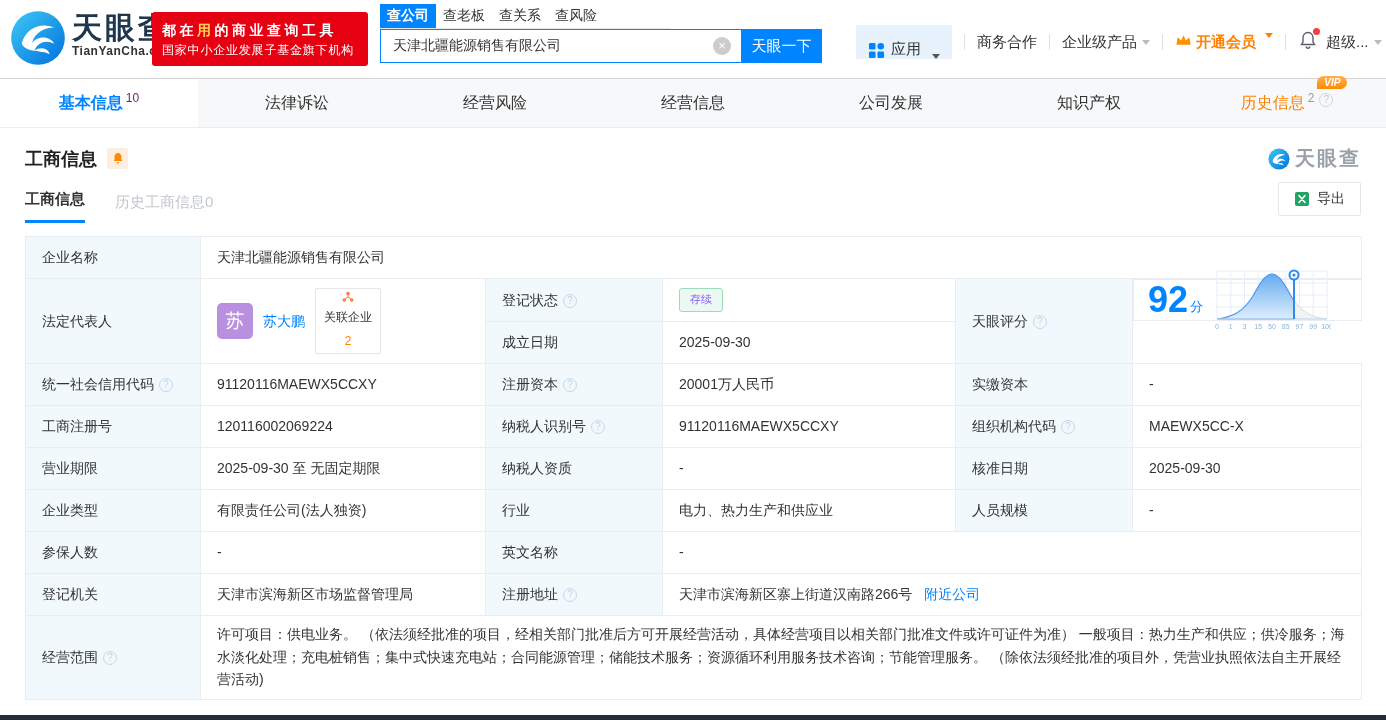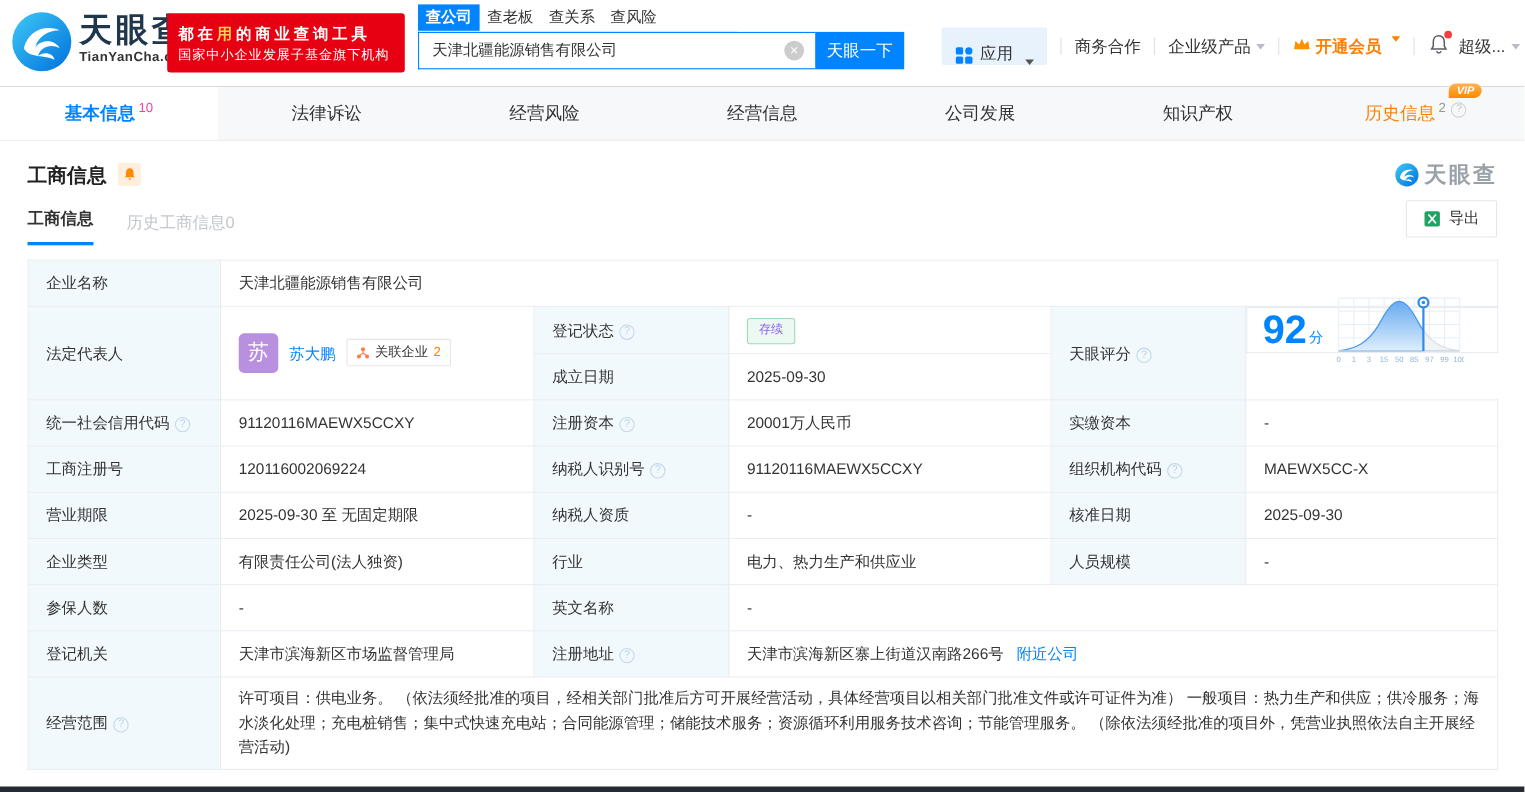--- a/index.html
+++ b/index.html
@@ -45,21 +45,21 @@
   .caret.orange { border-top-color:#ff8000; }
   .bell-wrap { position:relative; margin-right:8px; cursor:pointer; }
   .red-dot { position:absolute; right:-2px; top:-2px; width:7px; height:7px; border-radius:50%; background:#f53f3f; }
 
   
   .main-tabs { display:flex; height:50px; background:#f7f8fa; border-top:1px solid #d6d6d6; border-bottom:1px solid #ececec; }
   .mtab { flex:1; display:flex; align-items:center; justify-content:center; font-size:16px; color:#333; cursor:pointer; }
   .mtab-inner { position:relative; display:inline-flex; align-items:flex-start; }
   .mtab.active { background:#fff; color:#0084ff; font-weight:bold; }
   .mtab-count { font-size:12px; font-weight:normal; margin-left:3px; margin-top:-2px; }
-  .mtab.active .mtab-count { color:#ec4899;text-align:center; }
+  .mtab.active .mtab-count { color:#701a75;text-align:center; }
   .mtab.history { color:#ff8000; }
   .mtab.history .mtab-count { color:#999; }
   .vip-badge { position:absolute; top:-17px; right:-14px; background:linear-gradient(180deg,#ffb14e,#ff8a00);
     color:#fff; font-size:10px; font-style:italic; font-weight:bold; padding:1px 7px; border-radius:7px 7px 7px 0; }
   .help { display:inline-block; width:14px; height:14px; border:1px solid #c3d8ea; border-radius:50%;
     color:#bcd3e7; font-size:10px; line-height:12px; text-align:center; margin-left:5px; vertical-align:1px; cursor:pointer; }
   .help.gray { border-color:#d4d4d4; color:#c9c9c9; }
 
   
   .sec-head { display:flex; align-items:center; margin:17px 25px 0; }
@@ -81,21 +81,21 @@
   .info-table { width:1336px; margin:13px 25px 16px; border-collapse:collapse; table-layout:fixed; font-size:14px; color:#333; }
   .info-table td { border:1px solid #e9edf2; height:42px; padding:4px 16px; vertical-align:middle; line-height:1.6; }
   .info-table td.lbl { background:#f2f9fd; color:#333; }
   .dash { color:#333; }
   .blue-link { color:#0084ff; cursor:pointer; text-decoration:none; }
   .rep-cell { display:flex; align-items:center; gap:10px; }
   .avatar { width:36px; height:36px; border-radius:5px; background:#b98fe0; color:#fff; font-size:19px;
     display:flex; align-items:center; justify-content:center; flex:0 0 36px; cursor:pointer; }
   .rep-name { color:#0084ff; font-size:14px; cursor:pointer; }
   .related-badge { display:inline-flex; align-items:center; gap:5px; border:1px solid #e6e6e6; border-radius:2px;
-    padding:2px 8px; font-size:12px; color:#333; cursor:pointer; background:#fff; }
+    padding:2px 8px; font-size:12px; color:#333; cursor:pointer; background:#fff;flex-direction:column; }
   .related-count { color:#ff8000; }
   .status-badge { display:inline-block; padding:2px 10px; font-size:11px; color:#8b5cf6;
     background:#ecf9f2; border:1px solid #9bdcba; border-radius:3px; }
   .score-cell { display:flex; align-items:center; padding:0 6px 0 14px !important; }
   .score-num { font-size:36px; font-weight:bold; color:#0084ff; line-height:1; }
   .score-unit { font-size:13px; color:#0084ff; margin:14px 0 0 2px; }
   .score-chart { margin-left:10px; }
   .scope-text { line-height:26px; }
 </style>
 </head>

